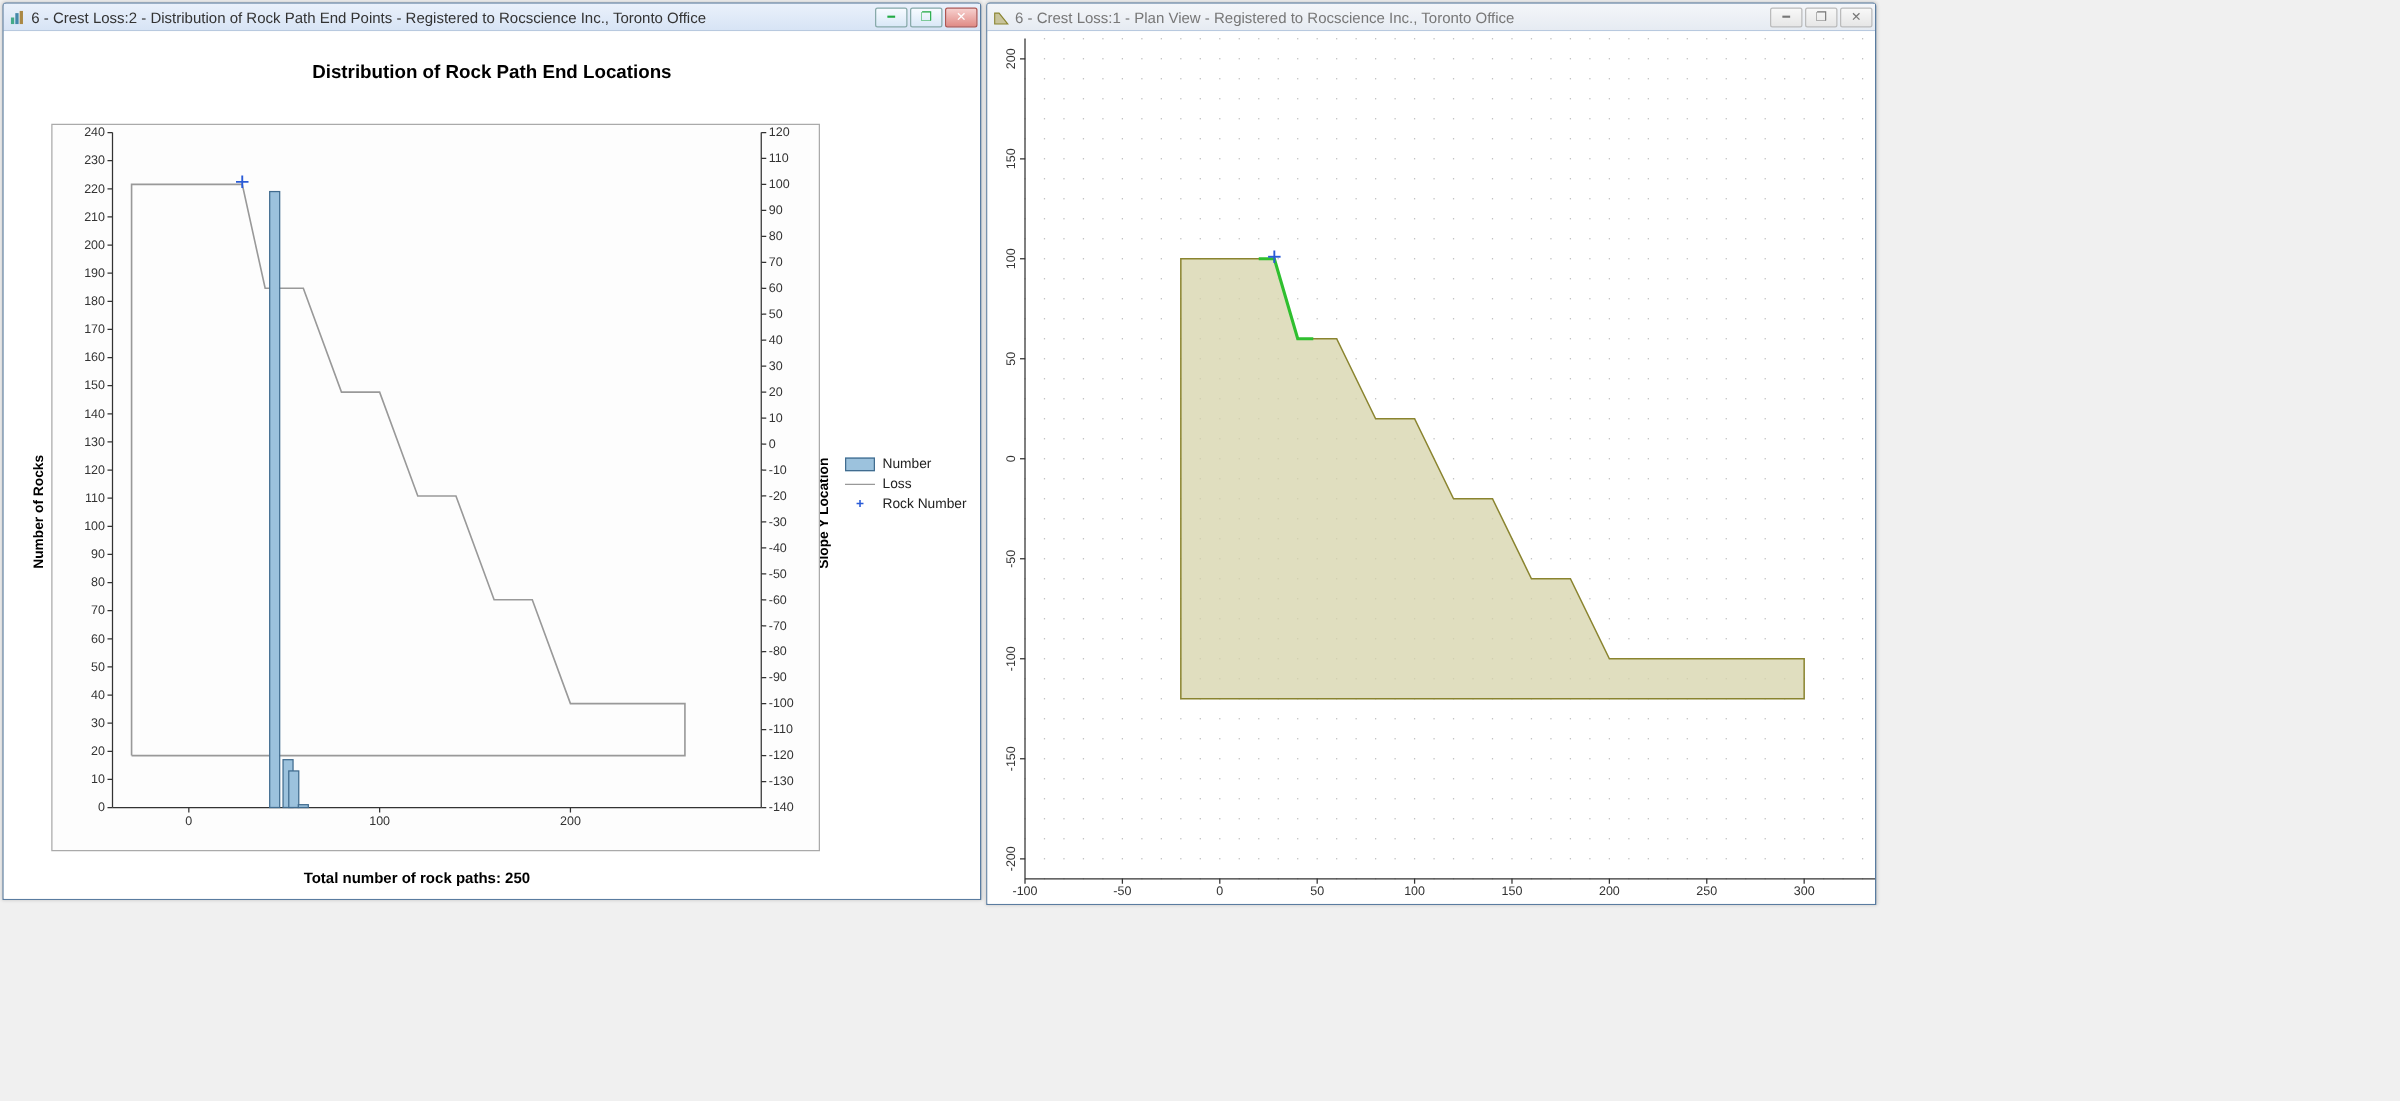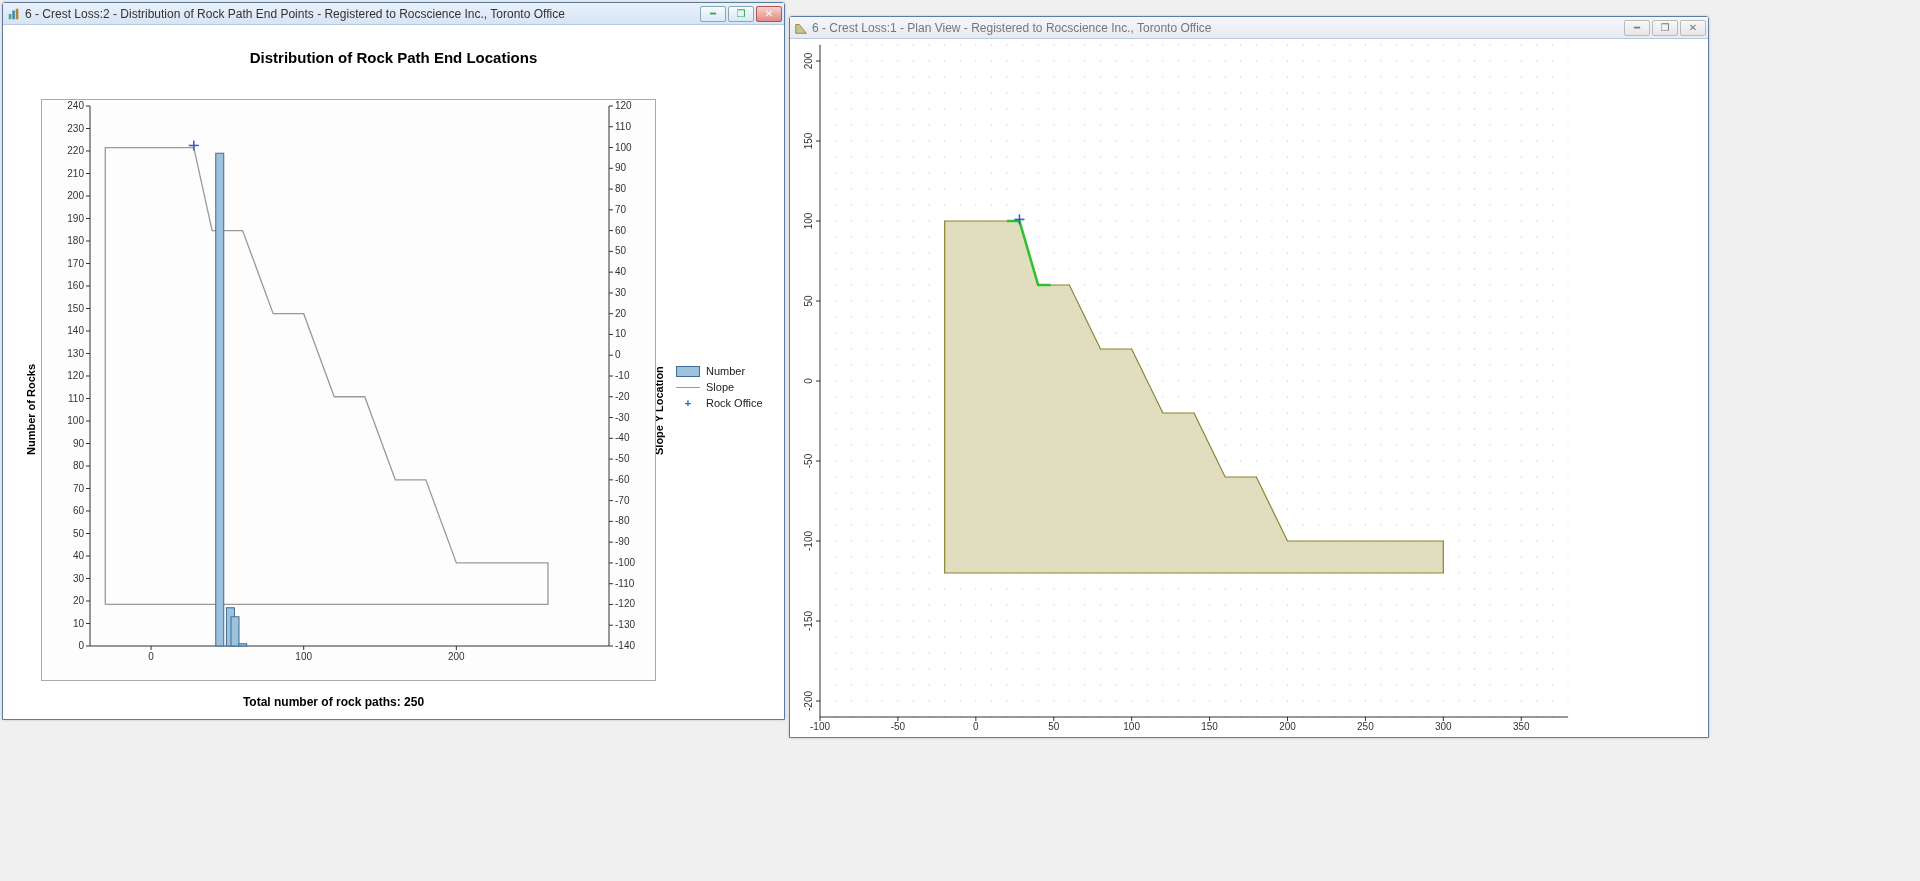--- a/index.html
+++ b/index.html
@@ -286,33 +286,33 @@
         </svg>
       </div>
 
     <div class="legend">
       <div class="legend-row">
         <span class="swatch-bar"></span>
         <span>Number</span>
       </div>
       <div class="legend-row">
         <span class="swatch-line"></span>
-        <span>Slope</span>
+        <span>Loss</span>
       </div>
       <div class="legend-row">
         <span class="swatch-plus">+</span>
-        <span>Rock Office</span>
+        <span>Rock Number</span>
       </div>
     </div>
 
     <div class="footer-note">Total number of rock paths:  250</div>
   </div>
 </div>
 
-<div class="mdi-window" style="width:920px; height:722px; margin:16px 2px 0 2px;">
+<div class="mdi-window" style="width:712px; height:722px; margin:2px 2px 0 2px;">
   <div class="mdi-titlebar" style="background:linear-gradient(#f4f6f9,#e6ebf2);">
     <svg class="appicon" viewBox="0 0 16 16">
         <polygon points="2,14 2,4 6,4 14,14" fill="#c8c39a" stroke="#8a842f"></polygon>
       </svg>
     <span class="title" style="color:#777;">6 - Crest Loss:1 - Plan View - Registered to Rocscience Inc., Toronto Office</span>
     <div class="win-btns">
       <div class="win-btn gray">━</div>
       <div class="win-btn gray">❐</div>
       <div class="win-btn gray">✕</div>
     </div>

